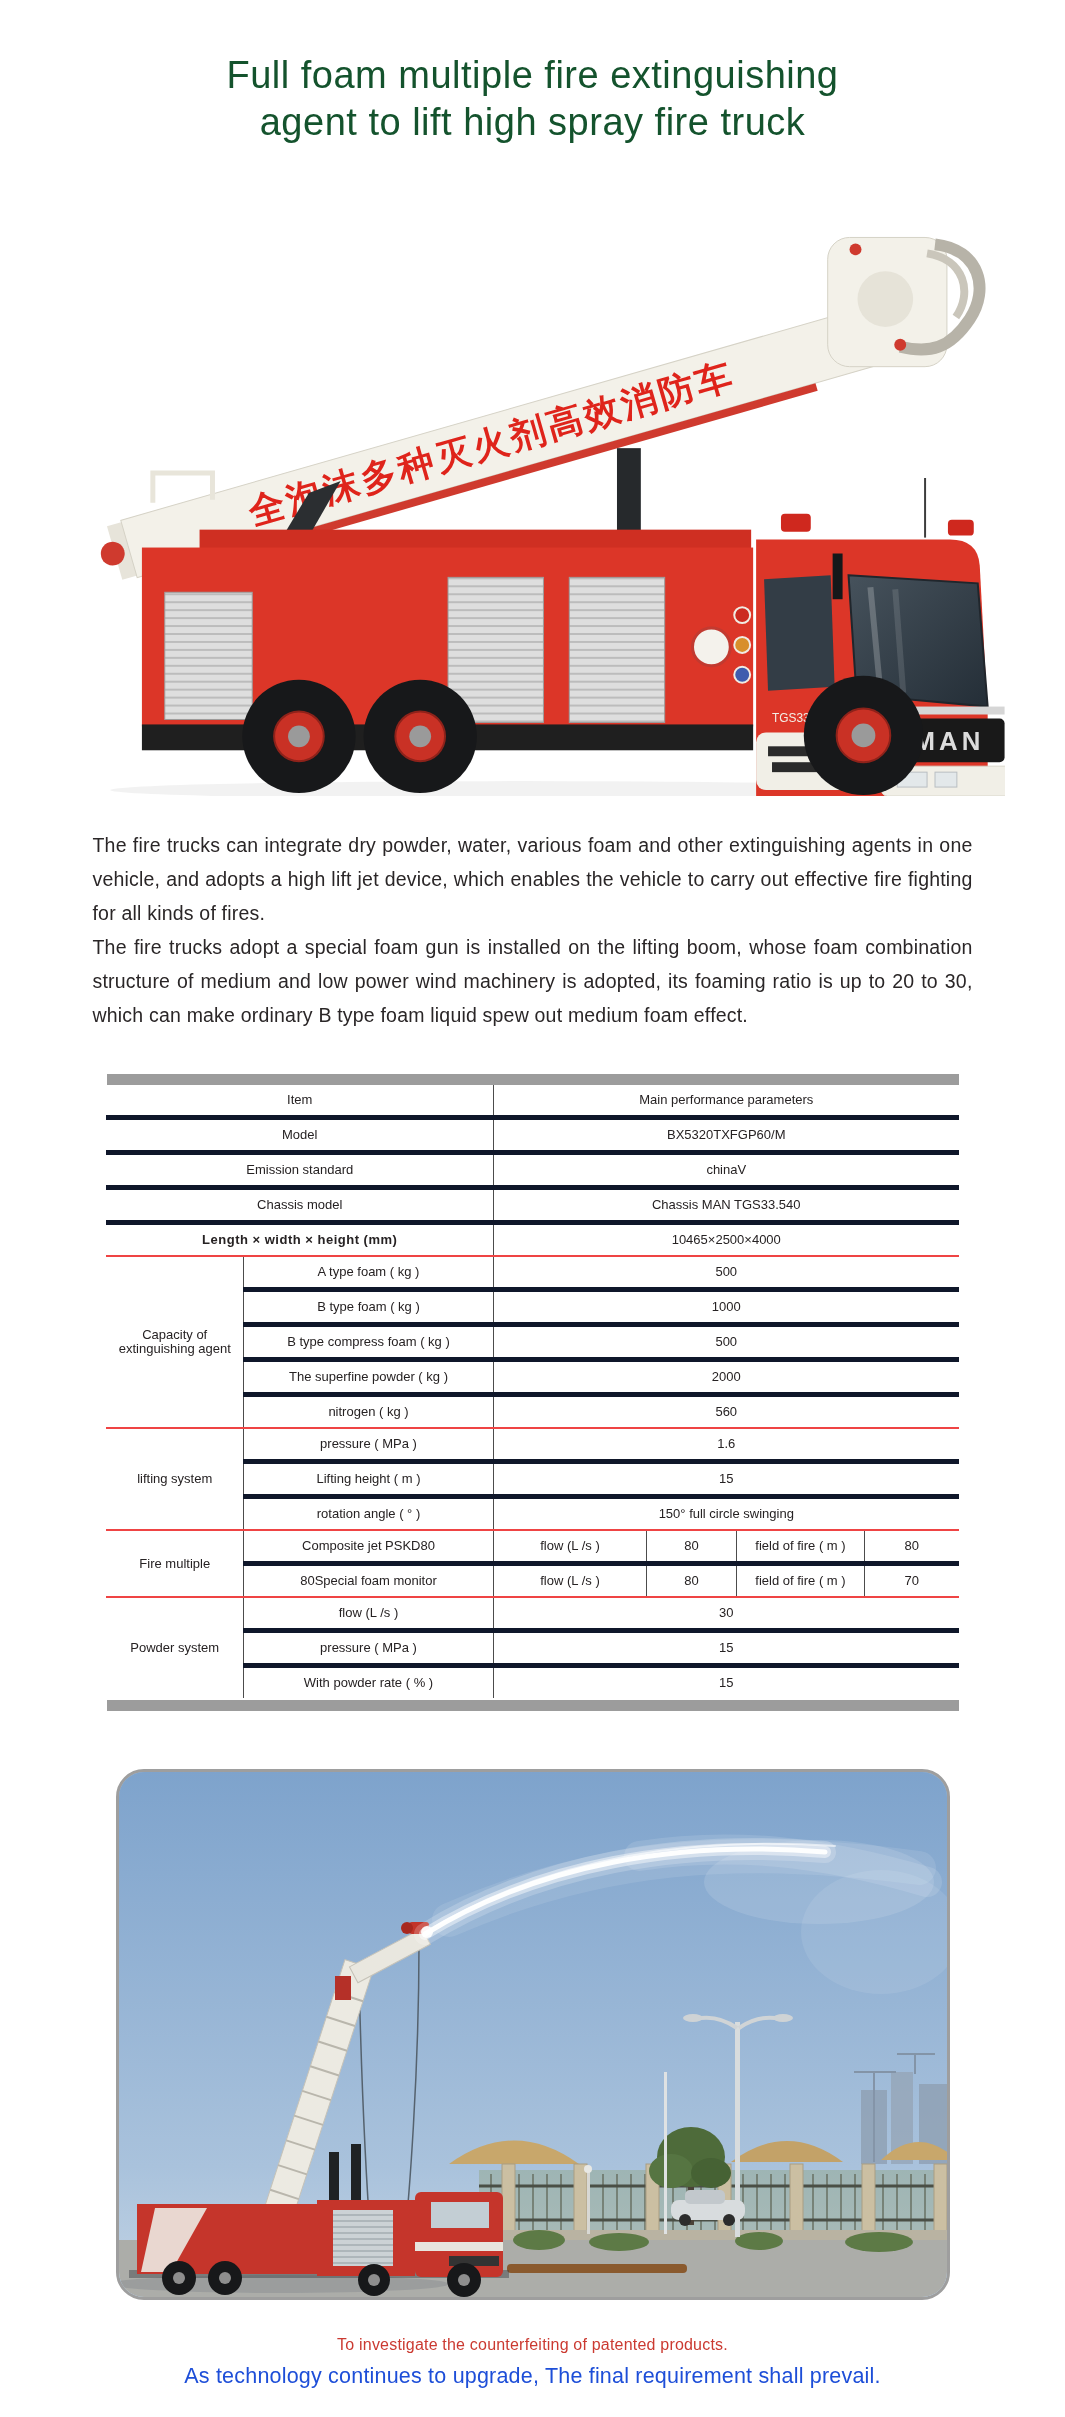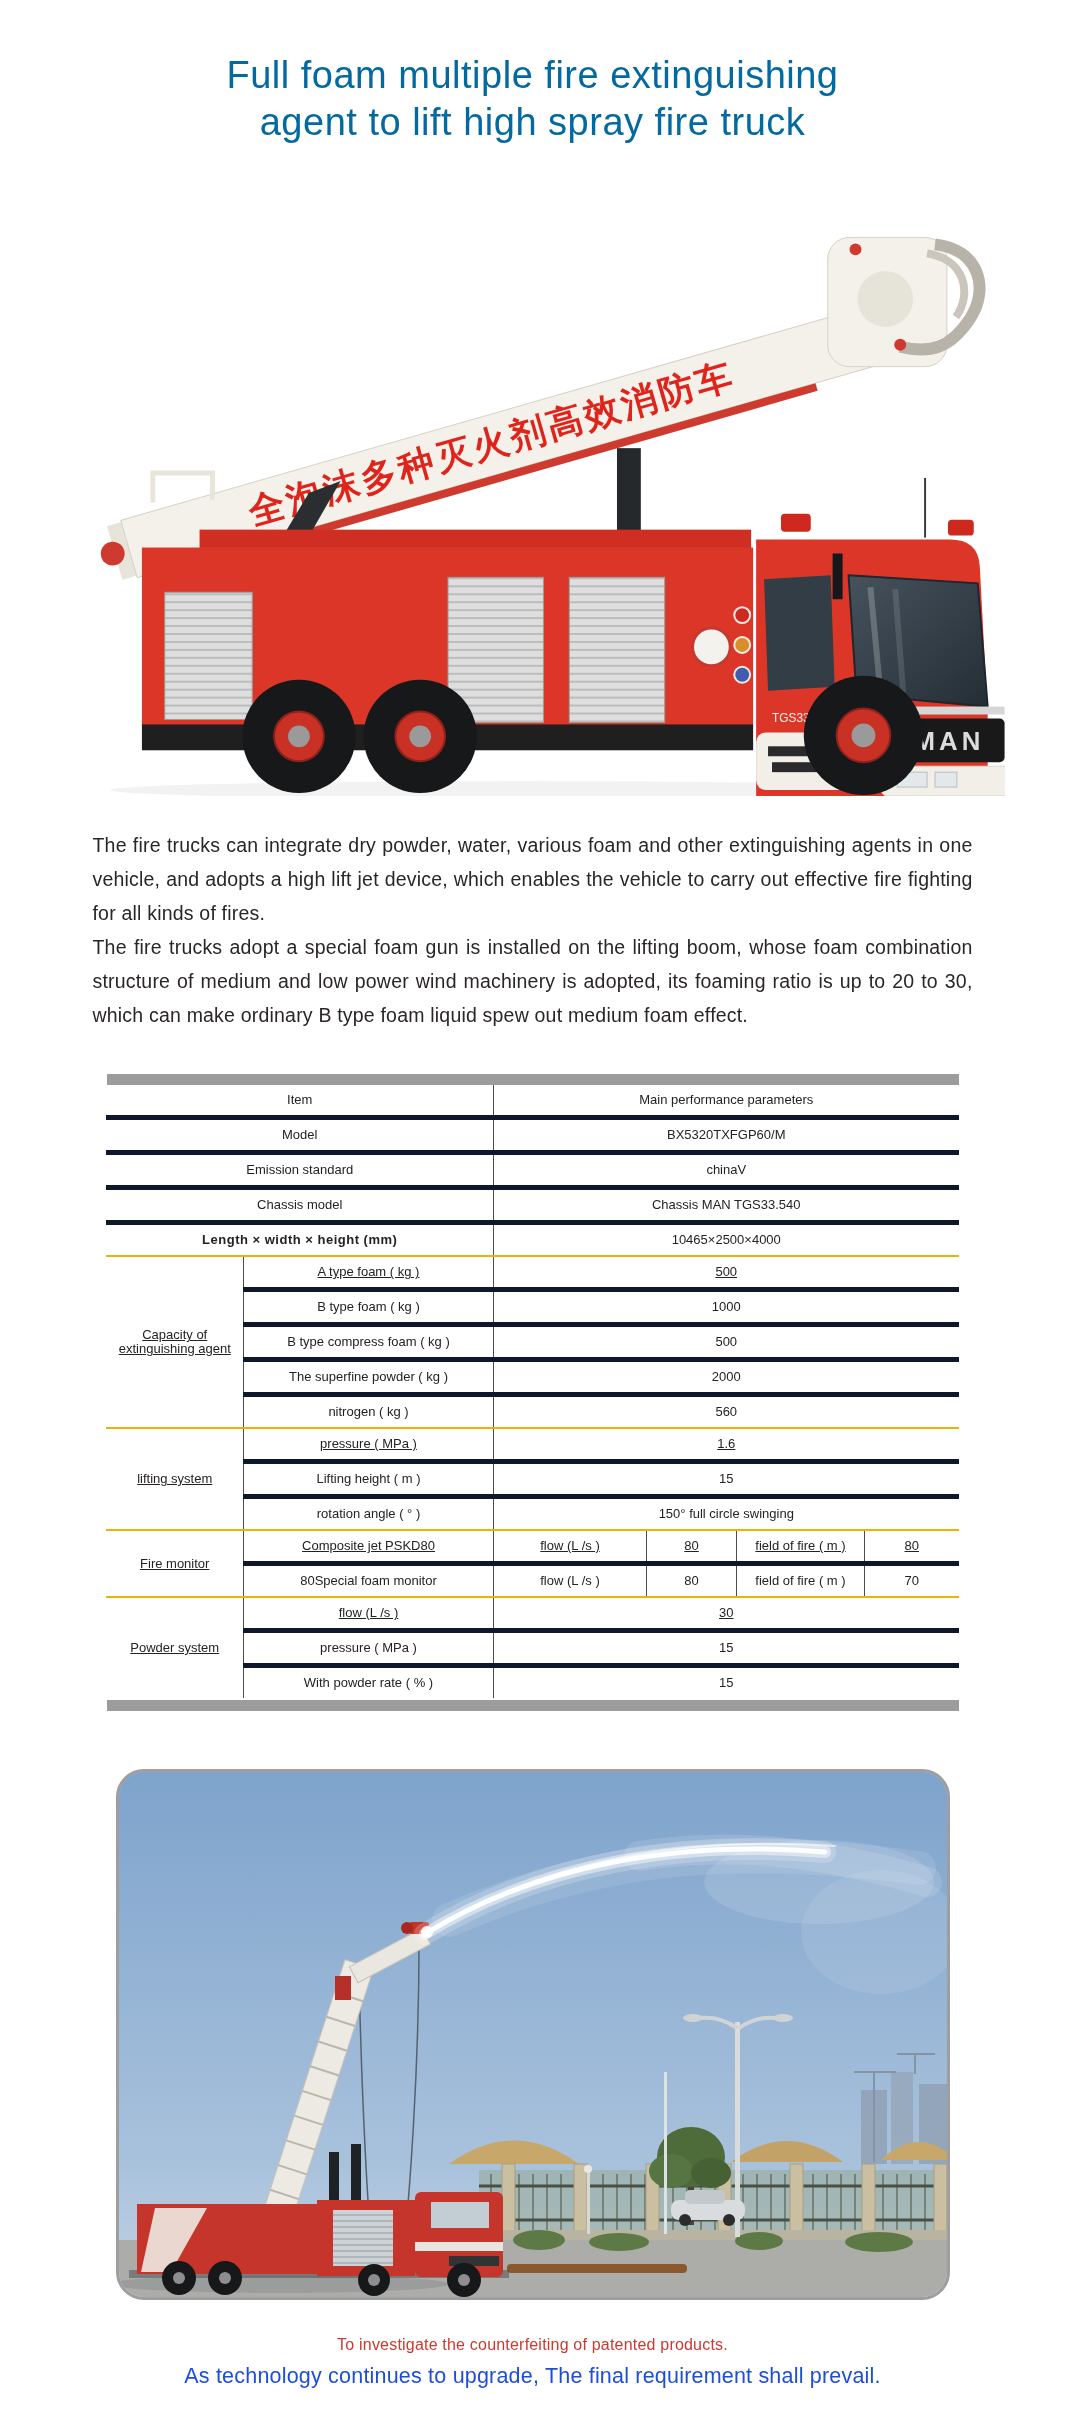--- a/index.html
+++ b/index.html
@@ -1,20 +1,20 @@
 <!DOCTYPE html>
 <html><head>
 <meta charset="utf-8">
 <style>
   html,body{margin:0;padding:0;background:#ffffff;}
   body{width:1065px;font-family:"Liberation Sans",sans-serif;color:#231f20;}
   .page{position:relative;width:1065px;height:2417px;background:#fff;overflow:hidden;}
 
   .title{margin:52px auto 0;text-align:center;font-size:38px;line-height:47px;
-         color:#0369a1;letter-spacing:.5px;font-weight:400;}
+         color:#14532d;letter-spacing:.5px;font-weight:400;}
 
   .hero-svg{display:block;width:945px;height:646px;margin:4px auto 0;}
 
   .copy{width:880px;margin:32px auto 0;font-size:19.5px;line-height:34px;
         text-align:justify;color:#2a2627;letter-spacing:.2px;}
   .copy p{margin:0;}
 
   .bar{width:852px;height:11px;margin:42px auto 0;background:#9c9c9c;}
   .bar.bottom{margin-top:2px;}
 
@@ -22,21 +22,21 @@
   table.spec td{height:30px;padding:0 4px;text-align:center;vertical-align:middle;
                 font-size:13px;line-height:1.05;color:#262223;overflow:hidden;}
   td.val{font-size:19px;}
   td.lbl{font-size:17px;}
   td.lbl-lg{font-size:18px;letter-spacing:.5px;font-weight:bold;}
   td.small{font-size:16px;}
   td.xsmall{font-size:13px;}
   td.group{font-size:13px;line-height:1.25;}
   td.group-md{font-size:14.5px;}
   .bt{border-top:5px solid #0f172a;}
-  .bt2{border-top:2px solid #eab308;text-decoration:underline;}
+  .bt2{border-top:2px solid #ef4444;}
   .vl{border-left:1px solid #4c4c4c;}
 
   .photo-frame{width:828px;height:525px;margin:58px auto 0;border:3px solid #9e9e9e;
                border-radius:28px;overflow:hidden;background:#9db8d4;}
   .photo-frame svg{display:block;width:828px;height:525px;}
 
   .footer-small{margin:36px auto 0;text-align:center;font-size:16px;color:#cb3a31;letter-spacing:.2px;}
   .footer-large{margin:10px auto 0;text-align:center;font-size:21.5px;color:#1d4ed8;letter-spacing:.2px;}
 </style>
 </head>
@@ -206,21 +206,21 @@
     <tr>
       <td class="val bt vl">Lifting height ( m )</td>
       <td colspan="4" class="val bt vl">15</td>
     </tr>
     <tr>
       <td class="val bt vl">rotation angle ( ° )</td>
       <td colspan="4" class="val bt vl">150°  full circle swinging</td>
     </tr>
 
     <tr>
-      <td rowspan="2" class="group-md bt2">Fire monitor</td>
+      <td rowspan="2" class="group-md bt2">Fire multiple</td>
       <td class="small bt2 vl">Composite jet PSKD80</td>
       <td class="val bt2 vl">flow (L /s )</td>
       <td class="val bt2 vl">80</td>
       <td class="xsmall bt2 vl">field of fire ( m )</td>
       <td class="val bt2 vl">80</td>
     </tr>
     <tr>
       <td class="small bt vl">80Special foam monitor</td>
       <td class="val bt vl">flow (L /s )</td>
       <td class="val bt vl">80</td>

